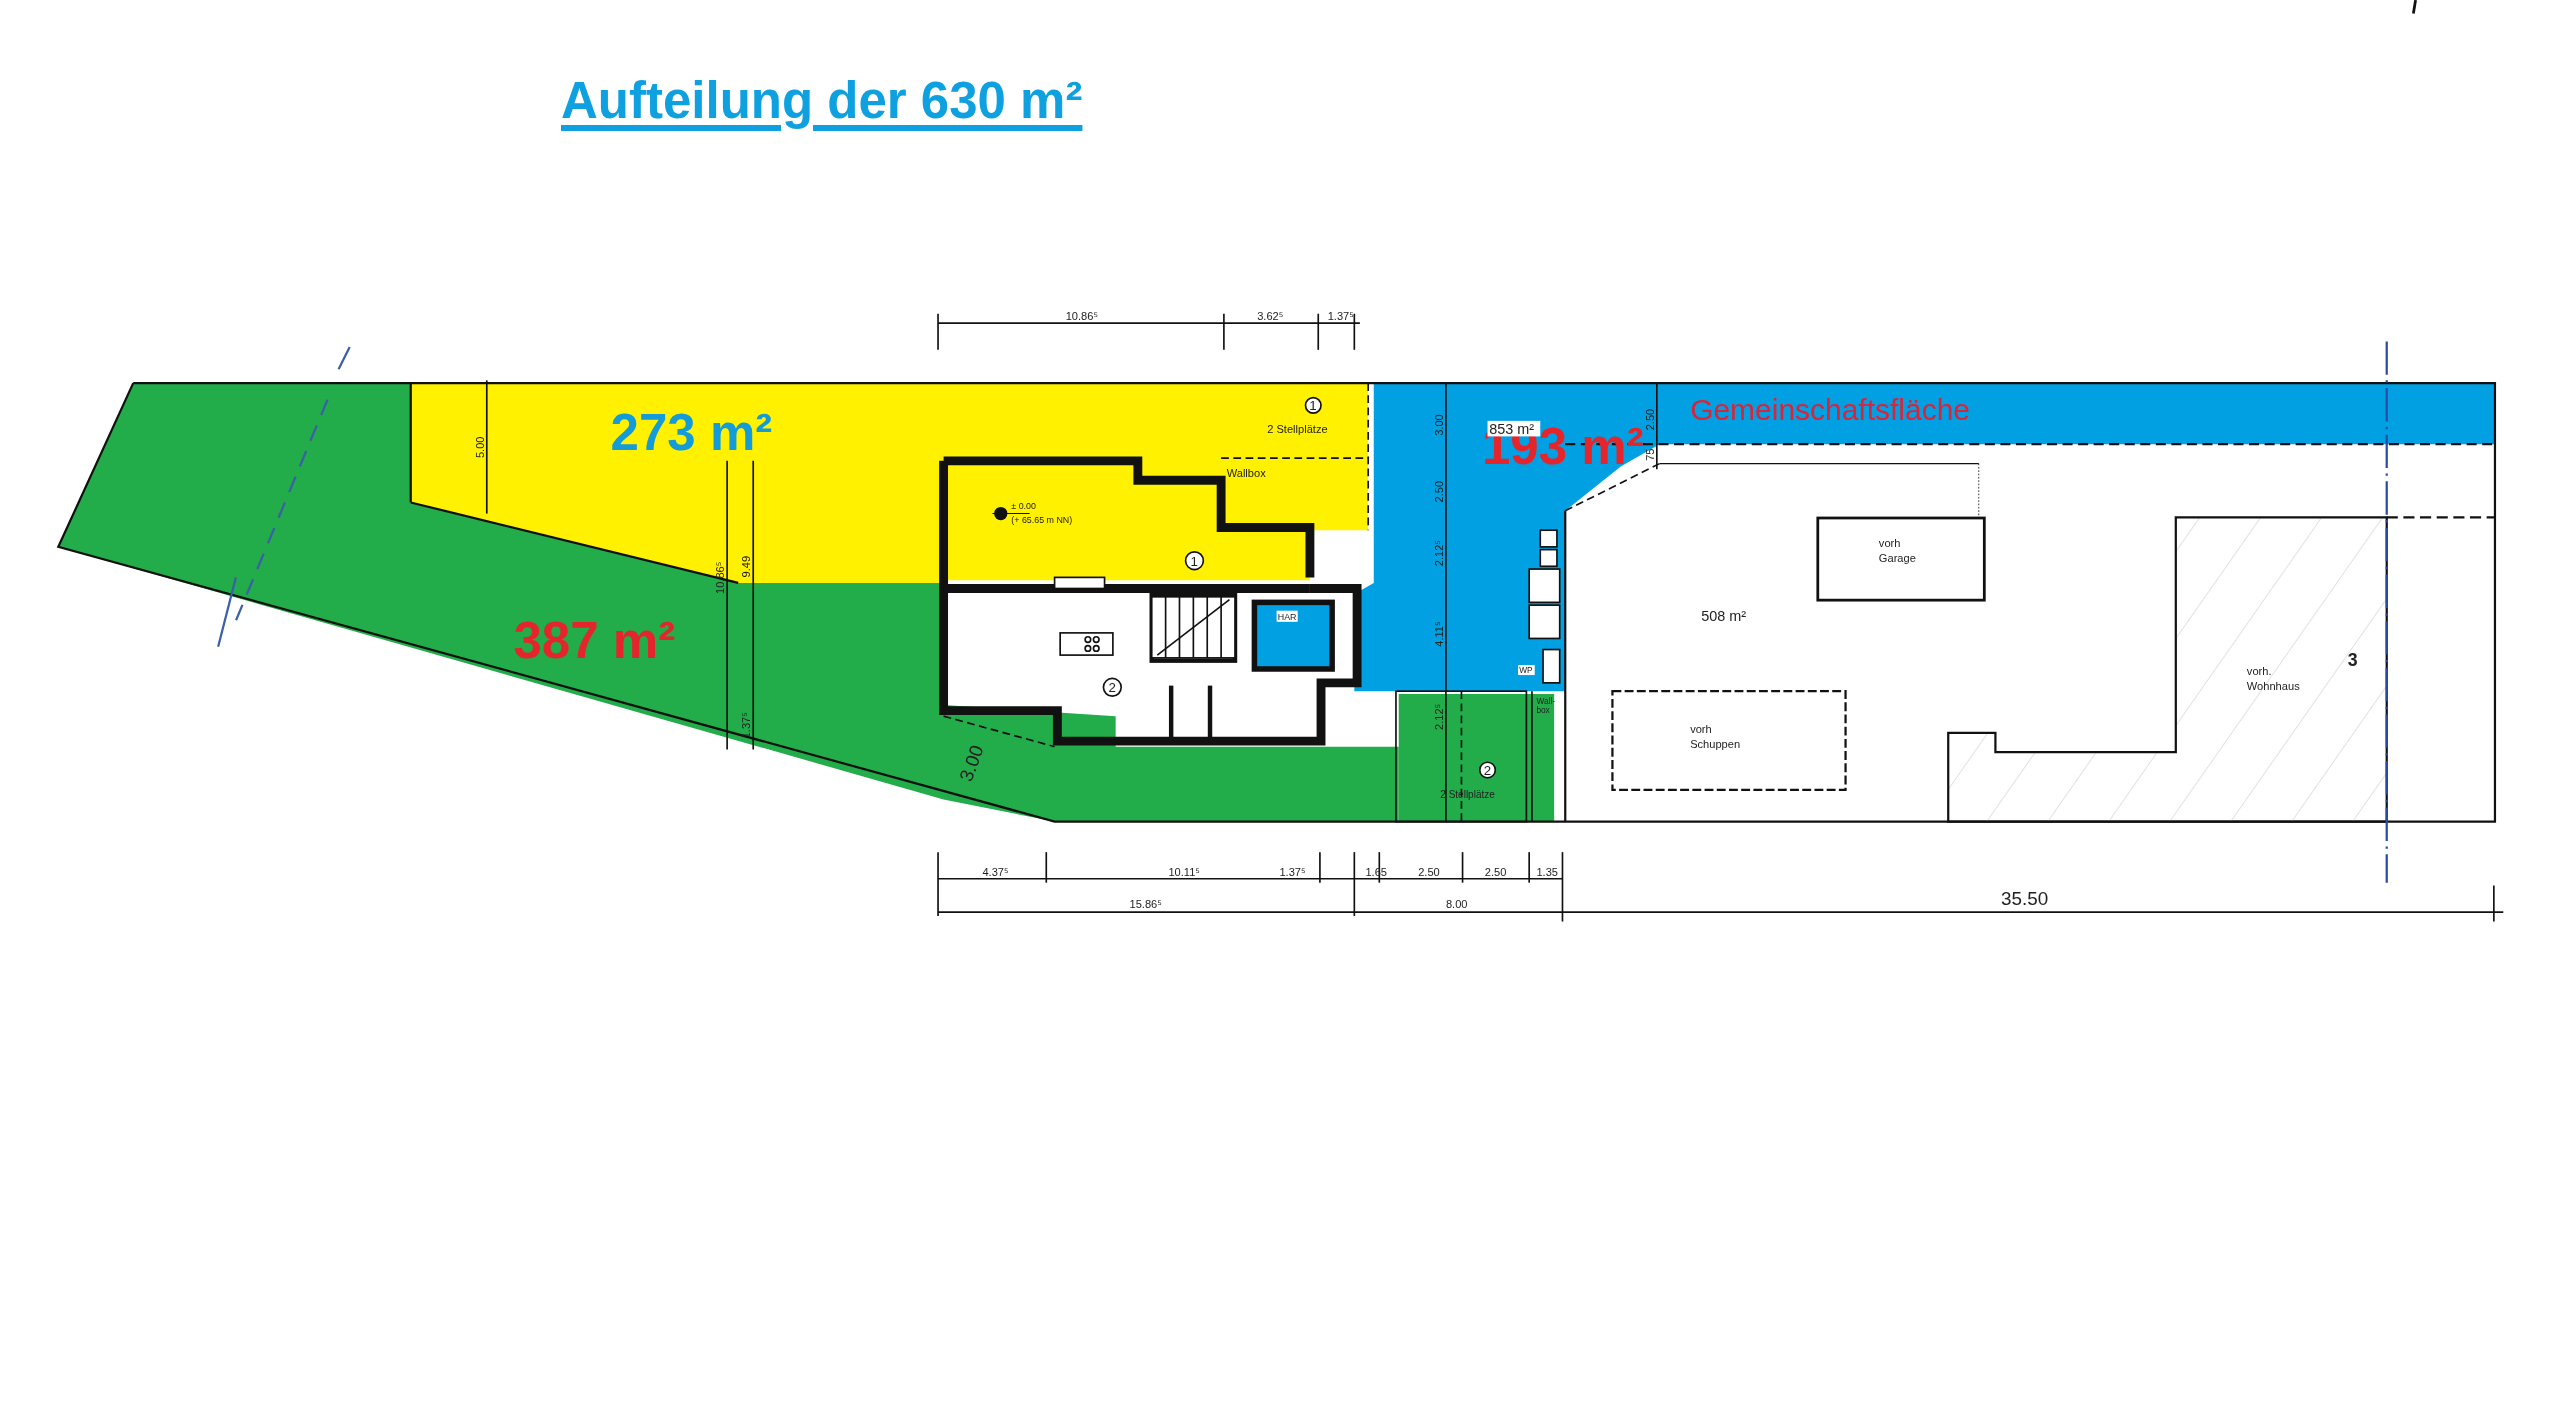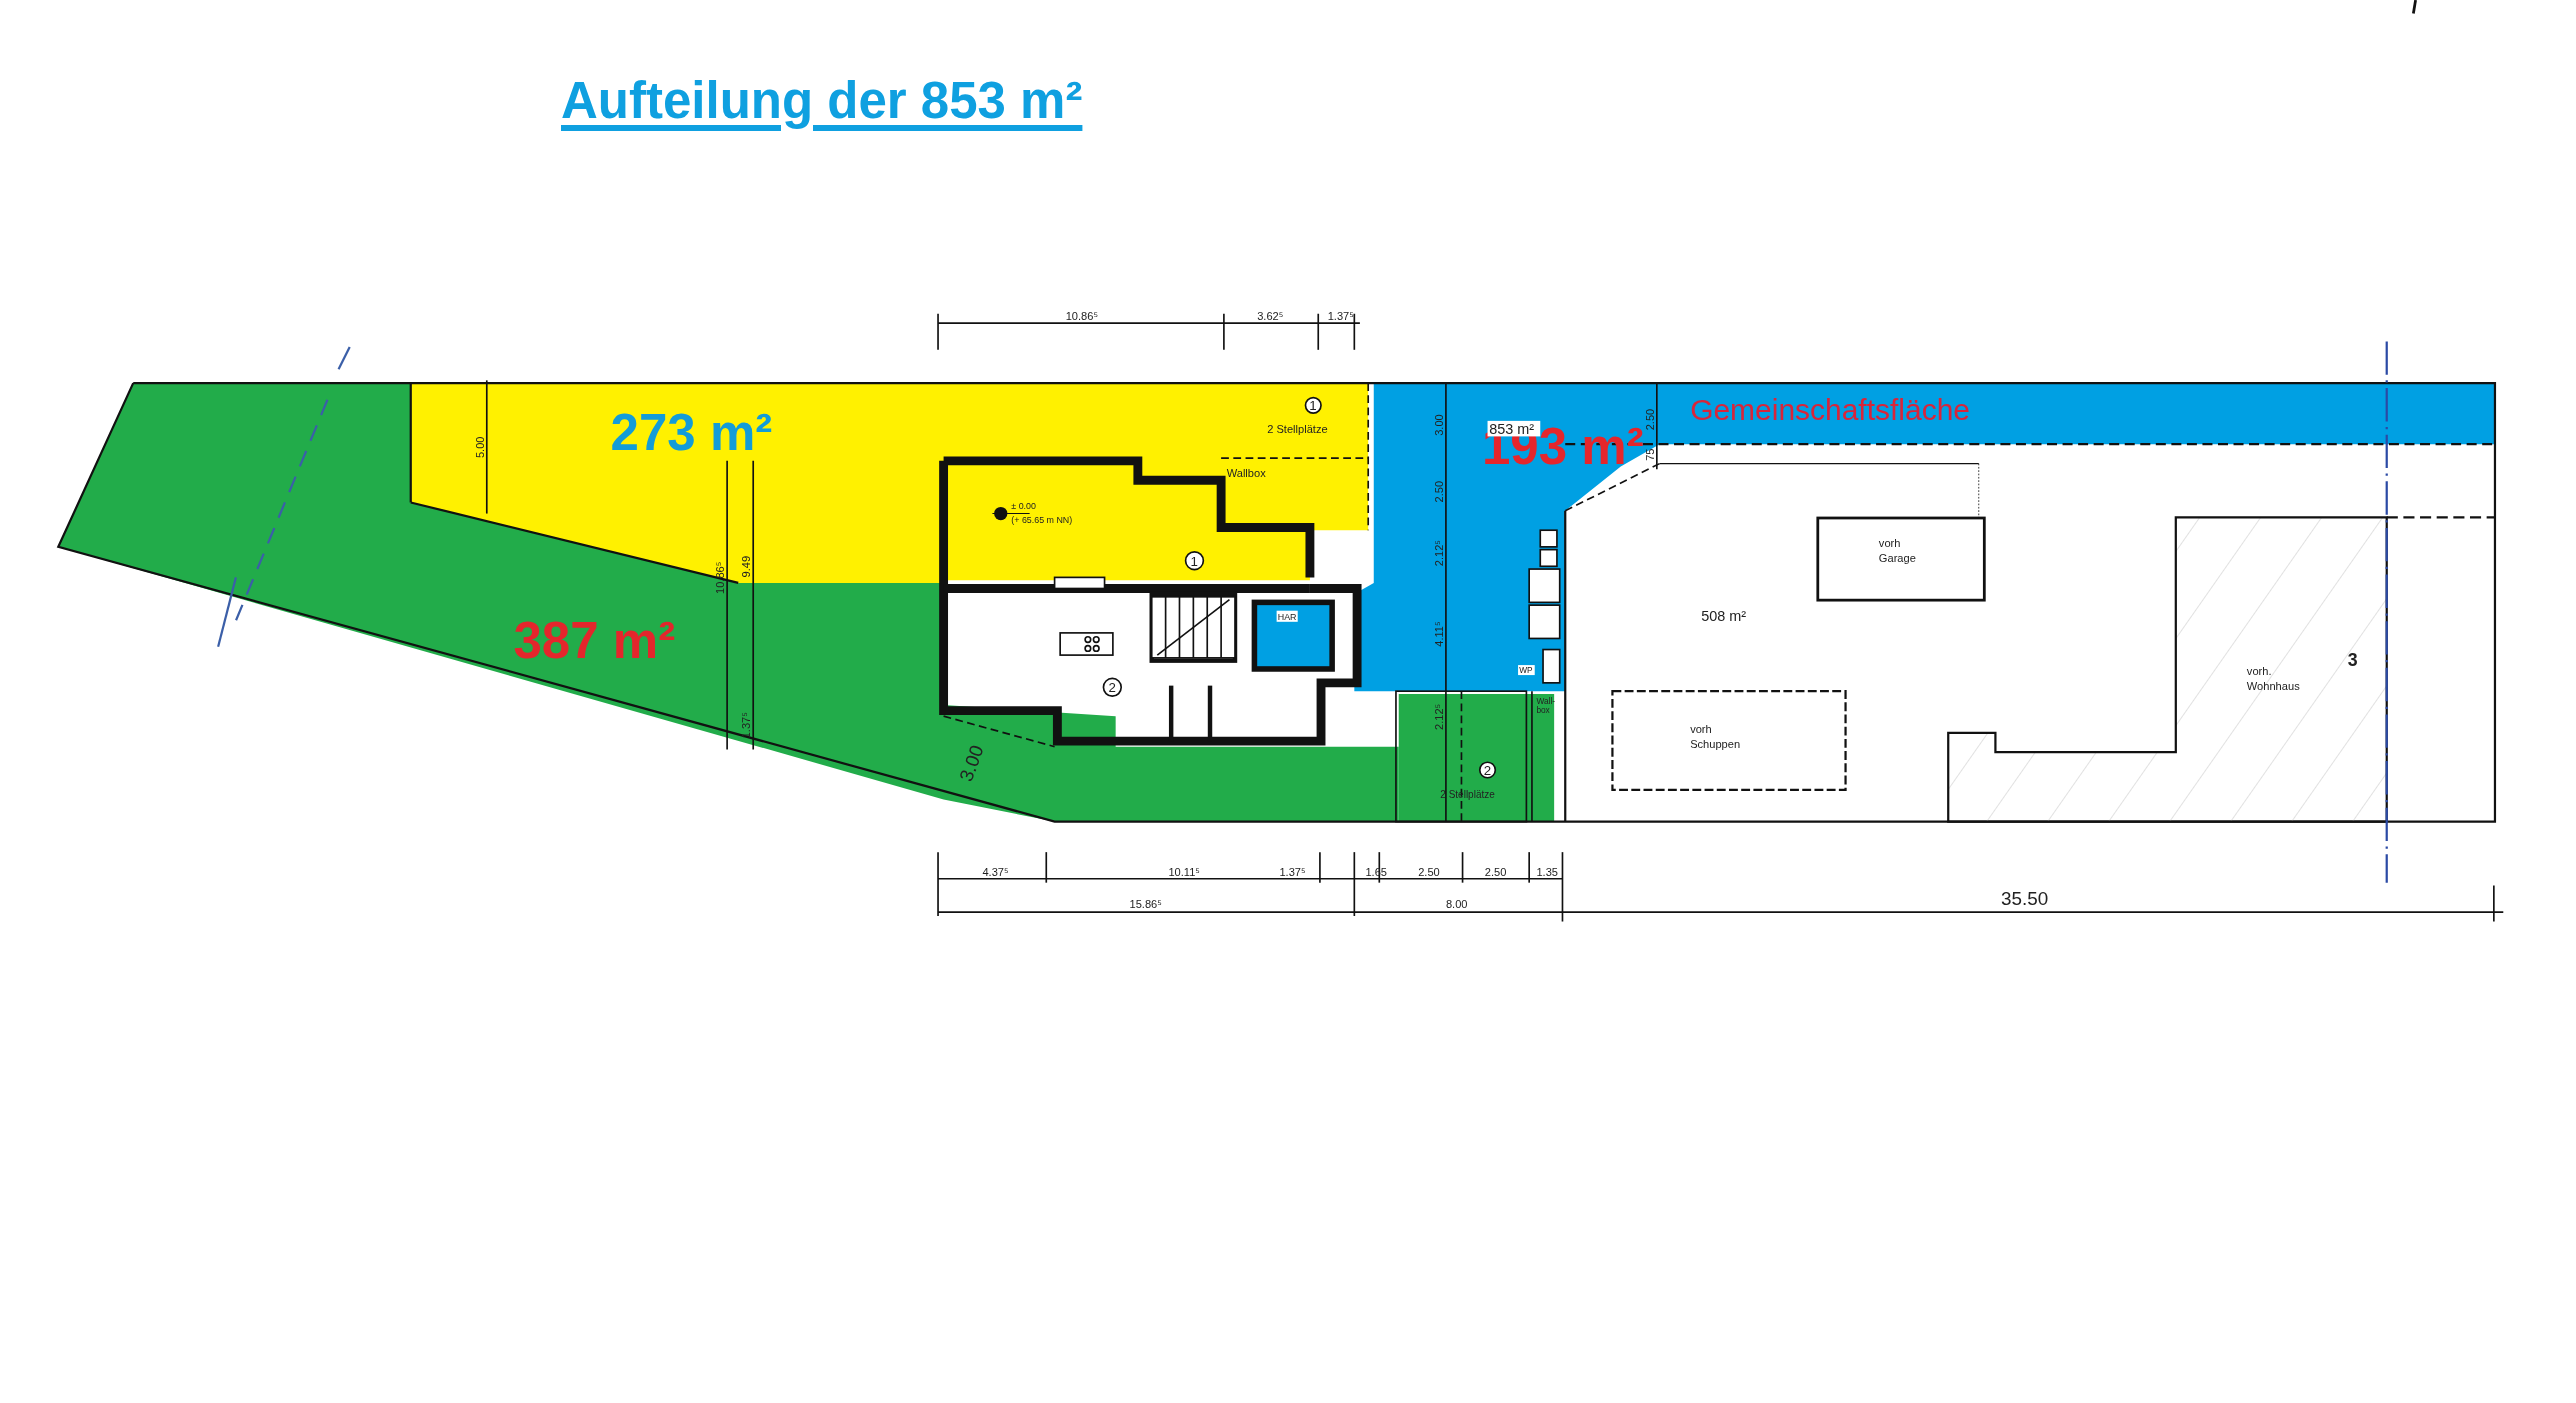--- a/index.html
+++ b/index.html
@@ -12,21 +12,21 @@
   }
   svg#plan { position: absolute; left: 0; top: 0; }
   .lbl { font-family: "Liberation Sans", sans-serif; fill: #222; }
   .big-blue { font-family: "Liberation Sans", sans-serif; font-weight: bold; fill: #139cd8; }
   .big-red { font-family: "Liberation Sans", sans-serif; font-weight: bold; fill: #e4262c; }
   .gem { font-family: "Liberation Sans", sans-serif; fill: #d8253a; }
 </style>
 </head>
 <body>
 
-<div class="title">Aufteilung der 853 m²</div>
+<div class="title">Aufteilung der 630 m²</div>
 
 <svg id="plan" width="2576" height="1404" viewBox="0 0 4641 2529" xmlns="http://www.w3.org/2000/svg">
   <defs>
     <pattern id="hatch" patternUnits="userSpaceOnUse" width="90" height="90" patternTransform="rotate(35)">
       <line x1="0" y1="0" x2="0" y2="90" stroke="#c8c8c8" stroke-width="2"></line>
     </pattern>
   </defs>
 
   <g>
     <polygon points="240,690 740,690 740,905 1330,1050 1700,1050 1700,1270 2010,1290 2010,1345 2520,1345 2520,1480 1900,1480 1700,1440 105,985" fill="#22ac4a"></polygon>

